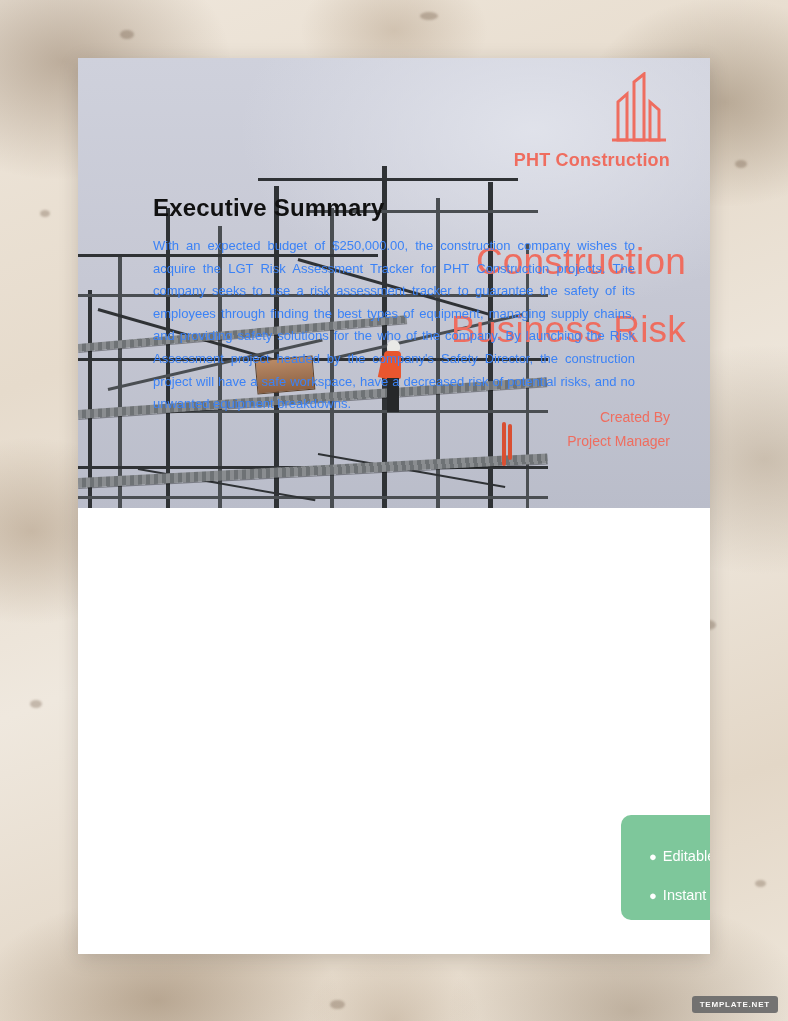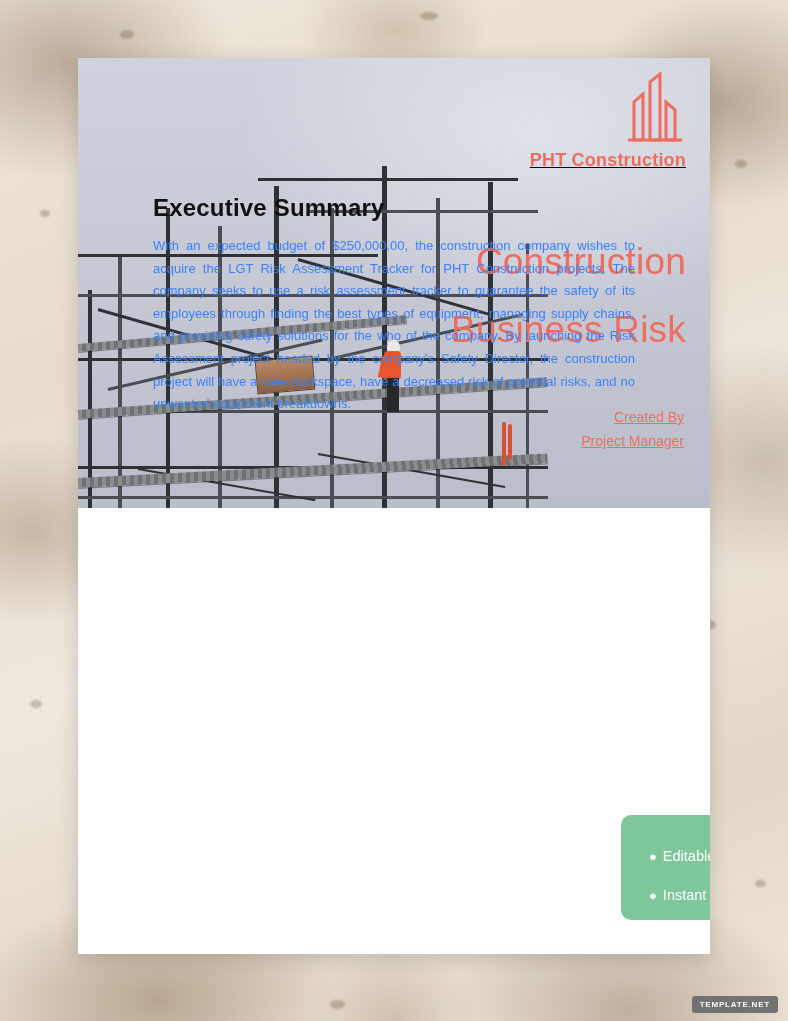--- a/index.html
+++ b/index.html
@@ -92,24 +92,23 @@
   .rope {
     position: absolute;
     width: 4px;
     background: #d94f32;
     border-radius: 2px;
   }
 
   
   .logo-wrap {
     position: absolute;
-    right: 24px;
+    right: 40px;
     top: 14px;
     text-align: right;
-    text-decoration: underline;
   }
   .logo-mark { display: block; margin-left: auto; }
   .logo-text {
     margin-top: 8px;
     color: #ef6d5f;
     font-size: 18px;
     font-weight: bold;
     letter-spacing: 0.2px;
   }
 
@@ -122,28 +121,27 @@
     color: #ef6d5f;
     font-size: 37px;
     font-weight: normal;
     line-height: 68px;
     letter-spacing: 0.2px;
   }
   .cover-title .l2 { display: block; }
 
   .cover-meta {
     position: absolute;
-    right: 26px;
+    right: 40px;
     top: 350px;
     width: 300px;
     text-align: right;
     color: #ef6d5f;
     font-size: 14px;
     line-height: 18px;
-    text-decoration: underline;
   }
   .cover-meta .created { margin-bottom: 6px; }
   .cover-meta .line { display: block; }
 
   
   .body-area {
     position: absolute;
     left: 0; top: 450px;
     width: 632px;
     height: 446px;

